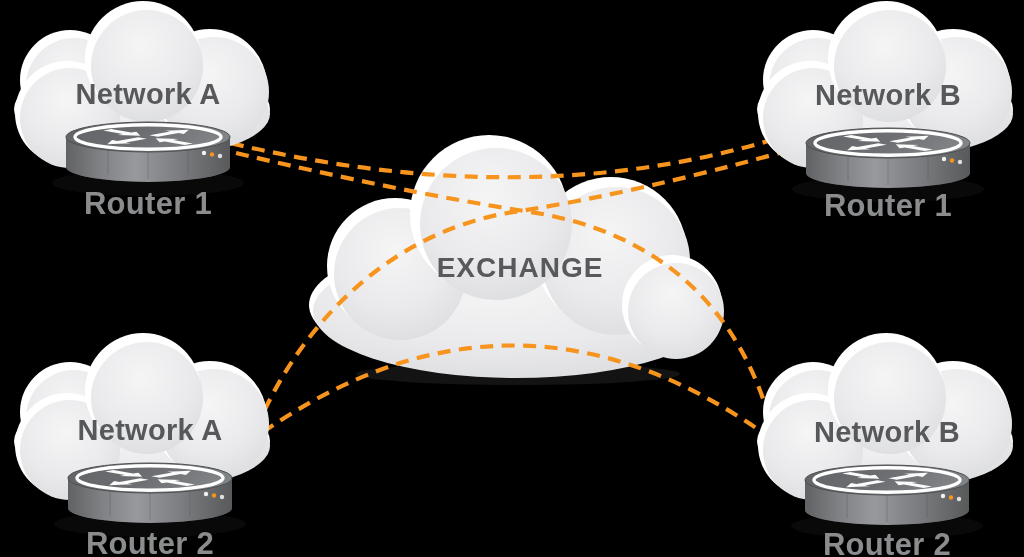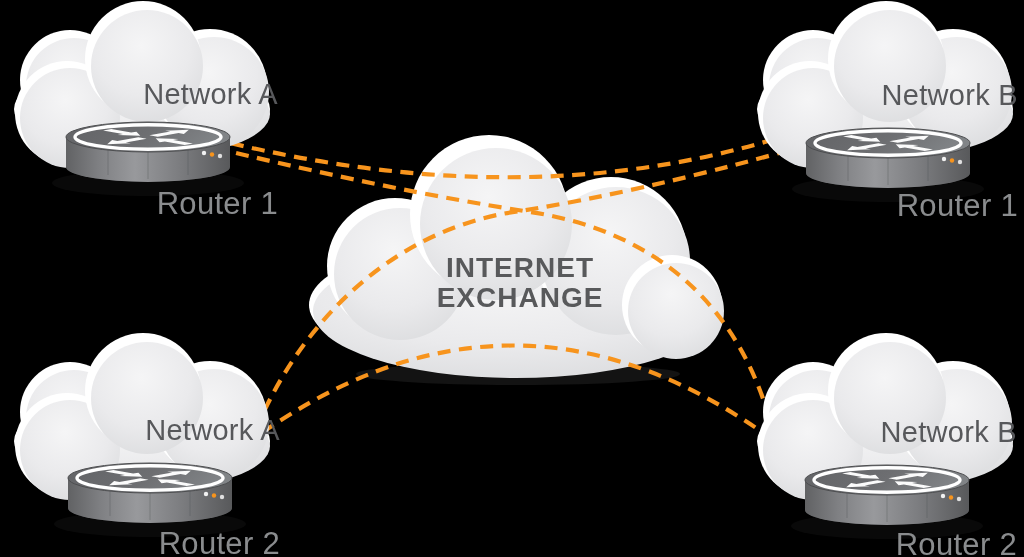--- a/index.html
+++ b/index.html
@@ -1,19 +1,19 @@
 <!DOCTYPE html>
 <html><head>
 <meta charset="utf-8">
 <style>
   html,body{margin:0;padding:0;background:#000;}
   body{width:1024px;height:557px;overflow:hidden;position:relative;
        font-family:"Liberation Sans",sans-serif;}
   .stage{position:absolute;left:0;top:0;width:1024px;height:557px;}
-  .label{position:absolute;text-align:right;font-weight:normal;line-height:33px;
+  .label{position:absolute;text-align:center;font-weight:bold;line-height:33px;
          -webkit-font-smoothing:antialiased;}
   .net-label{width:260px;font-size:29px;color:#57585B;letter-spacing:.3px;}
   .router-label{width:260px;font-size:31px;color:#8A8C8E;letter-spacing:.3px;}
   .ix-title{position:absolute;left:368px;top:253px;width:304px;text-align:center;
             font-weight:bold;font-size:28px;line-height:30px;color:#58595B;
             letter-spacing:1px;}
   .ix-title span{display:block;}
 </style>
 </head>
 <body>
@@ -113,15 +113,14 @@
 <div class="label net-label" style="left:758px;top:79px">Network B</div>
 <div class="label router-label" style="left:758px;top:189px">Router 1</div>
 
 <div class="label net-label" style="left:20px;top:414px">Network A</div>
 <div class="label router-label" style="left:20px;top:527px">Router 2</div>
 
 <div class="label net-label" style="left:757px;top:416px">Network B</div>
 <div class="label router-label" style="left:757px;top:528px">Router 2</div>
 
 <div class="ix-title">
-  <span>INTERNET</span>
   <span>EXCHANGE</span>
 </div>
 
 </body></html>

